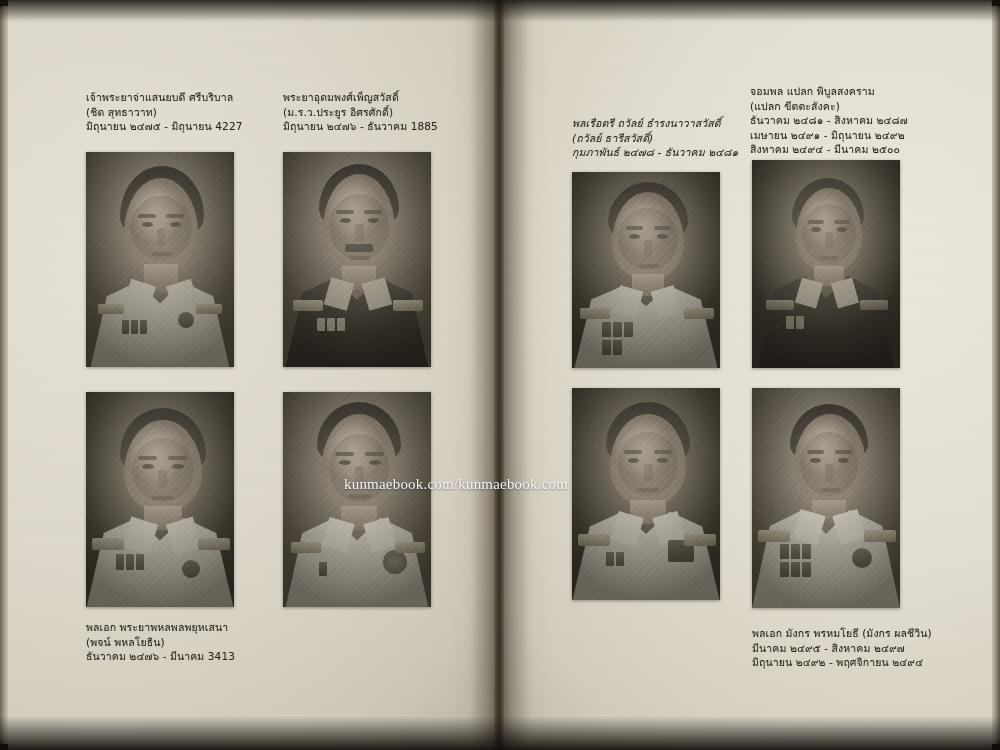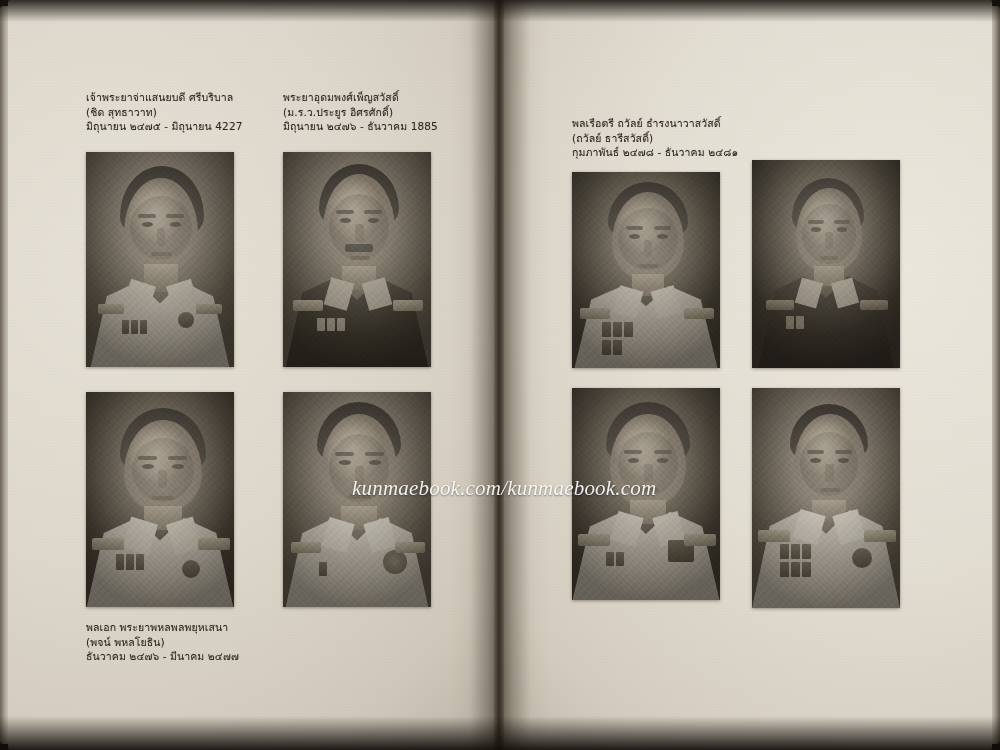--- a/index.html
+++ b/index.html
@@ -208,26 +208,25 @@
   .brow { position:absolute; background:#4a4234; border-radius:2px; opacity:.8;}
   .eye { position:absolute; background:#3b342a; border-radius:50%; opacity:.9;}
   .mouth { position:absolute; background:#5c5142; border-radius:2px; opacity:.75;}
   .nose { position:absolute; background:rgba(90,80,66,0.45); border-radius:3px;}
   .stache { position:absolute; background:#322c22; border-radius:3px; opacity:.9;}
   .shadow-face { position:absolute; background:rgba(60,52,40,0.22); border-radius:50%;}
 
   
   .watermark {
     position: absolute;
-    left: 352px;
+    left: 344px;
     top: 476px;
     width: 310px;
     color: rgba(255,255,255,0.92);
-    font-size: 21px;
-    font-style: italic;
+    font-size: 15px;
     font-family: "Liberation Serif", serif;
     letter-spacing: .2px;
     text-shadow: 0 1px 2px rgba(0,0,0,0.45);
     white-space: nowrap;
     pointer-events: none;
   }
 </style>
 </head>
 <body>
 
@@ -347,31 +346,36 @@
         <div class="medal" style="left:36px; top:170px; width:8px; height:14px;"></div>
         <div class="epaulet" style="left:8px; top:150px; width:30px; height:11px;"></div>
         <div class="epaulet" style="left:112px; top:150px; width:30px; height:11px;"></div>
         <div class="tone" style="opacity:.20;"></div>
         <div class="vig"></div>
         <div class="noise"></div>
       </div>
 
       <div class="caption" style="left:78px; top:620px; width:200px;">พลเอก พระยาพหลพลพยุหเสนา
 (พจน์ พหลโยธิน)
-ธันวาคม ๒๔๗๖ - มีนาคม ๒๔๗๗</div>
+ธันวาคม ๒๔๗๖ - มีนาคม 3413</div>
 
     </div>
 
     <div class="page-right">
       <div class="page-grain"></div>
 
-      <div class="caption" style="left:72px; top:116px; width:175px;">พลเรือตรี ถวัลย์ ธำรงนาวาสวัสดิ์
+      <div class="caption" style="left:72px; top:116px; width:175px;font-style:italic;">พลเรือตรี ถวัลย์ ธำรงนาวาสวัสดิ์
 (ถวัลย์ ธารีสวัสดิ์)
 กุมภาพันธ์ ๒๔๗๘ - ธันวาคม ๒๔๘๑</div>
 
+      <div class="caption" style="left:250px; top:84px; width:190px;">จอมพล แปลก พิบูลสงคราม
+(แปลก ขีตตะสังคะ)
+ธันวาคม ๒๔๘๑ - สิงหาคม ๒๔๘๗
+เมษายน ๒๔๙๑ - มิถุนายน ๒๔๙๒
+สิงหาคม ๒๔๙๔ - มีนาคม ๒๕๐๐</div>
 
       <div class="photo" style="left:72px; top:172px; width:148px; height:196px;">
         <div class="bg-dark"></div>
         <div class="hair" style="left:36px; top:10px; width:80px; height:58px;"></div>
         <div class="head" style="left:40px; top:20px; width:72px; height:88px;"></div>
         <div class="shadow-face" style="left:46px; top:36px; width:60px; height:62px;"></div>
         <div class="brow" style="left:54px; top:54px; width:17px; height:4px;"></div>
         <div class="brow" style="left:82px; top:54px; width:17px; height:4px;"></div>
         <div class="eye" style="left:57px; top:62px; width:11px; height:5px;"></div>
         <div class="eye" style="left:85px; top:62px; width:11px; height:5px;"></div>
@@ -465,20 +469,23 @@
         <div class="medal" style="left:50px; top:174px; width:9px; height:15px;"></div>
         <div class="medal" style="left:100px; top:160px; width:20px; height:20px; border-radius:50%;"></div>
         <div class="epaulet" style="left:6px; top:142px; width:32px; height:12px;"></div>
         <div class="epaulet" style="left:112px; top:142px; width:32px; height:12px;"></div>
         <div class="tone" style="opacity:.18;"></div>
         <div class="vig"></div>
         <div class="noise"></div>
       </div>
 
 
+      <div class="caption" style="left:252px; top:626px; width:215px;">พลเอก มังกร พรหมโยธี (มังกร ผลชีวิน)
+มีนาคม ๒๔๙๕ - สิงหาคม ๒๔๙๗
+มิถุนายน ๒๔๙๒ - พฤศจิกายน ๒๔๙๔</div>
     </div>
 
     <div class="gutter"></div>
     <div class="gutter-core"></div>
 
     <div class="watermark">kunmaebook.com/kunmaebook.com</div>
 
     <div class="top-shadow"></div>
     <div class="bottom-shadow"></div>
   </div>

